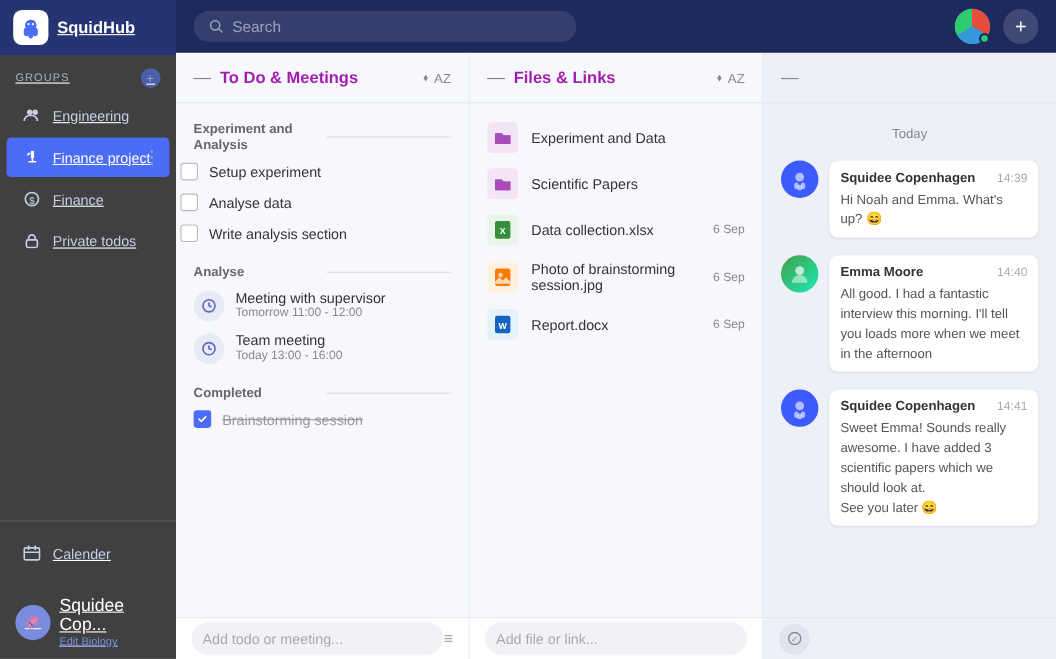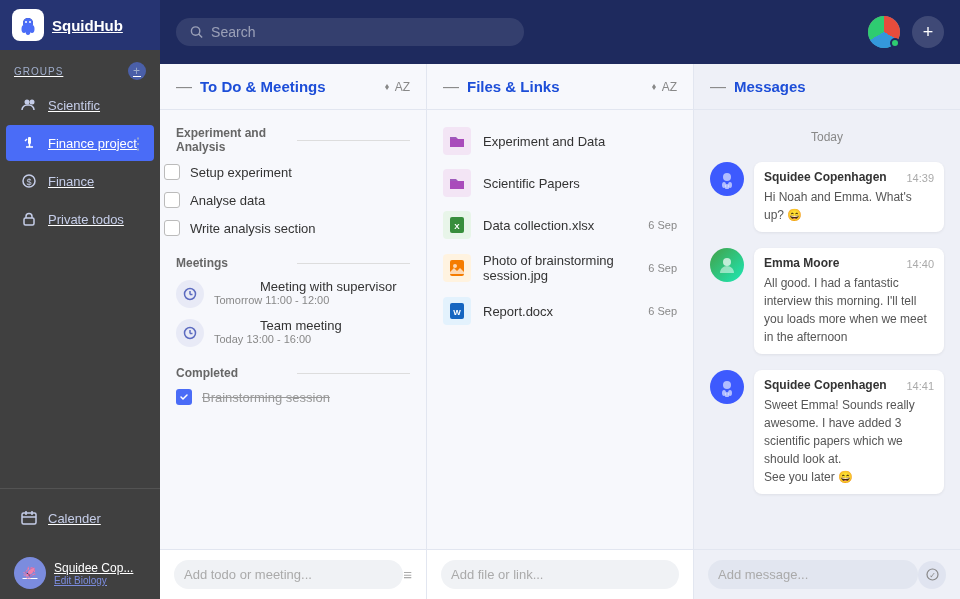--- a/index.html
+++ b/index.html
@@ -16,63 +16,63 @@
     .sidebar-item { display: flex; align-items: center; gap: 10px; padding: 9px 14px; cursor: pointer; font-size: 13px; color: #c5cde8; border-radius: 4px; margin: 1px 6px; position: relative; }
     .sidebar-item.active { background: #4a6cf7; color: white; }
     .sidebar-item .icon { width: 18px; height: 18px; display: flex; align-items: center; justify-content: center; flex-shrink: 0; }
     .sidebar-item .dots { position: absolute; right: 8px; color: #a0aecc; font-size: 16px; }
     .sidebar-spacer { flex: 1; }
     .sidebar-bottom { border-top: 1px solid rgba(255,255,255,0.1); padding: 10px 0; }
     .sidebar-bottom .sidebar-item { color: #c5cde8; }
     .sidebar-user { display: flex; align-items: center; gap: 8px; padding: 10px 14px; cursor: pointer; }
     .user-avatar { width: 32px; height: 32px; border-radius: 50%; background: #7b8cde; display: flex; align-items: center; justify-content: center; font-size: 12px; color: white; flex-shrink: 0; }
     .user-info { display: flex; flex-direction: column; }
-    .user-name { color: white; font-size: 12px; font-weight: 500; text-align: right; }
+    .user-name { color: white; font-size: 16px; font-weight: 500; }
     .user-edit { color: #7b8cde; font-size: 10px; text-decoration: underline; cursor: pointer; }
 
     
     .main { flex: 1; display: flex; flex-direction: column; overflow: hidden; }
 
     
-    .topbar { height: 64px; background: #1e2a5e; display: flex; align-items: center; padding: 0 16px; gap: 12px; }
+    .topbar { height: 48px; background: #1e2a5e; display: flex; align-items: center; padding: 0 16px; gap: 12px; }
     .search-box { display: flex; align-items: center; background: rgba(255,255,255,0.1); border-radius: 20px; padding: 6px 14px; gap: 8px; flex: 1; max-width: 400px; }
     .search-box input { background: transparent; border: none; outline: none; color: white; font-size: 14px; width: 100%; }
     .search-box input::placeholder { color: rgba(255,255,255,0.5); }
     .topbar-spacer { flex: 1; }
     .topbar-avatar { width: 32px; height: 32px; border-radius: 50%; background: linear-gradient(135deg, #e74c3c, #3498db, #2ecc71); display: flex; align-items: center; justify-content: center; cursor: pointer; position: relative; }
     .topbar-avatar .online-dot { width: 10px; height: 10px; background: #2ecc71; border-radius: 50%; position: absolute; bottom: 0; right: 0; border: 2px solid #1e2a5e; }
     .topbar-add { width: 32px; height: 32px; border-radius: 50%; background: rgba(255,255,255,0.15); display: flex; align-items: center; justify-content: center; cursor: pointer; color: white; font-size: 18px; }
 
     
     .columns { flex: 1; display: flex; overflow: hidden; }
 
     .column { flex: 1; display: flex; flex-direction: column; background: #f7f8fc; border-right: 1px solid #e2e6f0; overflow: hidden; }
     .column:last-child { border-right: none; }
 
     .column-header { display: flex; align-items: center; padding: 10px 16px; border-bottom: 1px solid #e2e6f0; background: #f7f8fc; height: 46px; }
     .collapse-btn { color: #888; cursor: pointer; margin-right: 8px; font-size: 16px; }
-    .column-title { font-size: 15px; font-weight: 600; color: #1d4ed8; flex: 1; }
+    .column-title { font-size: 15px; font-weight: 600; color: #a21caf; flex: 1; }
     .sort-btn { display: flex; align-items: center; gap: 3px; color: #888; font-size: 12px; cursor: pointer; }
 
     .column-content { flex: 1; overflow-y: auto; padding: 10px 0; }
 
     
     .section-header { display: flex; align-items: center; padding: 6px 16px 4px; }
     .section-title { font-size: 12px; font-weight: 600; color: #666; flex: 1; }
     .section-line { flex: 1; height: 1px; background: #ddd; margin-left: 8px; }
 
     .todo-item { display: flex; align-items: center; padding: 6px 4px; gap: 10px; }
     .todo-checkbox { width: 16px; height: 16px; border: 1.5px solid #bbb; border-radius: 3px; flex-shrink: 0; background: white; }
     .todo-text { font-size: 13px; color: #333; }
     .todo-text.completed { color: #999; text-decoration: line-through; }
 
     .meeting-item { display: flex; align-items: flex-start; padding: 5px 16px; gap: 10px; }
     .meeting-icon { width: 28px; height: 28px; border-radius: 50%; background: #e8eaf6; display: flex; align-items: center; justify-content: center; flex-shrink: 0; margin-top: 1px; }
     .meeting-info { display: flex; flex-direction: column; }
-    .meeting-title { font-size: 13px; color: #333; font-weight: 500; margin-left: 46px; }
+    .meeting-title { font-size: 13px; color: #333; font-weight: 500; }
     .meeting-time { font-size: 11px; color: #888; }
 
     .completed-item { display: flex; align-items: center; padding: 5px 16px; gap: 10px; }
     .checked-icon { width: 16px; height: 16px; background: #4a6cf7; border-radius: 3px; display: flex; align-items: center; justify-content: center; flex-shrink: 0; }
 
     
     .file-item { display: flex; align-items: center; padding: 7px 16px; gap: 12px; }
     .file-icon { width: 28px; height: 28px; border-radius: 4px; display: flex; align-items: center; justify-content: center; flex-shrink: 0; font-size: 12px; font-weight: 700; }
     .file-icon.xlsx { background: #e8f5e9; color: #388e3c; }
     .file-icon.img { background: #fff3e0; color: #f57c00; }
@@ -87,21 +87,21 @@
     .msg-avatar { width: 34px; height: 34px; border-radius: 50%; flex-shrink: 0; display: flex; align-items: center; justify-content: center; font-size: 14px; }
     .msg-avatar.blue { background: #3d5afe; }
     .msg-avatar.green { background: linear-gradient(135deg, #43a047, #1de9b6); }
     .msg-content { flex: 1; background: white; border-radius: 8px; padding: 8px 10px; box-shadow: 0 1px 3px rgba(0,0,0,0.07); }
     .msg-header { display: flex; align-items: flex-end; justify-content: space-between; margin-bottom: 4px; }
     .msg-name { font-size: 12px; font-weight: 600; color: #333; }
     .msg-time { font-size: 11px; color: #aaa; }
     .msg-text { font-size: 12px; color: #555; line-height: 1.5; }
 
     
-    .add-bar { height: 50px; border-top: 1px solid #e2e6f0; display: flex; align-items: center; padding: 0 14px; background: white; gap: 0; }
+    .add-bar { height: 38px; border-top: 1px solid #e2e6f0; display: flex; align-items: center; padding: 0 14px; background: white; gap: 0; }
     .add-input { flex: 1; background: #f0f2f5; border: none; outline: none; font-size: 13px; color: #555; padding: 7px 10px; border-radius: 20px; }
     .add-input::placeholder { color: #aaa; }
     .add-icon { color: #aaa; cursor: pointer; font-size: 15px; }
     .send-btn { width: 28px; height: 28px; background: #e0e4f0; border-radius: 50%; display: flex; align-items: center; justify-content: center; cursor: pointer; color: #888; font-size: 13px; }
   </style>
 </head>
 <body>
 
 <div class="sidebar">
   <div class="sidebar-logo">
@@ -125,21 +125,21 @@
   </div>
 
   <div class="sidebar-item">
     <span class="icon">
       <svg width="16" height="16" viewBox="0 0 16 16" fill="none">
         <circle cx="6" cy="5" r="2.5" fill="#c5cde8"></circle>
         <circle cx="11" cy="5" r="2.5" fill="#c5cde8"></circle>
         <path d="M1 13c0-2.76 2.24-5 5-5h2c2.76 0 5 2.24 5 5" stroke="#c5cde8" stroke-width="1.5" fill="none"></path>
       </svg>
     </span>
-    <span>Scientific</span>
+    <span>Engineering</span>
   </div>
 
   <div class="sidebar-item active">
     <span class="icon">
       <svg width="16" height="16" viewBox="0 0 16 16" fill="none">
         <rect x="7" y="2" width="3" height="7" rx="1" fill="white"></rect>
         <line x1="8.5" y1="9" x2="8.5" y2="12" stroke="white" stroke-width="1.5"></line>
         <line x1="5" y1="12" x2="12" y2="12" stroke="white" stroke-width="1.5"></line>
         <line x1="6" y1="4" x2="4" y2="6" stroke="white" stroke-width="1.5"></line>
       </svg>
@@ -240,21 +240,21 @@
         <div class="todo-item">
           <div class="todo-checkbox"></div>
           <span class="todo-text">Analyse data</span>
         </div>
         <div class="todo-item">
           <div class="todo-checkbox"></div>
           <span class="todo-text">Write analysis section</span>
         </div>
 
         <div class="section-header" style="margin-top:8px;">
-          <span class="section-title">Meetings</span>
+          <span class="section-title">Analyse</span>
           <div class="section-line"></div>
         </div>
 
         <div class="meeting-item">
           <div class="meeting-icon">
             <svg width="14" height="14" viewBox="0 0 14 14" fill="none">
               <circle cx="7" cy="7" r="5.5" stroke="#5c6bc0" stroke-width="1.5" fill="none"></circle>
               <line x1="7" y1="4" x2="7" y2="7.5" stroke="#5c6bc0" stroke-width="1.5"></line>
               <line x1="7" y1="7.5" x2="9.5" y2="7.5" stroke="#5c6bc0" stroke-width="1.5"></line>
             </svg>
@@ -367,21 +367,20 @@
       </div>
 
       <div class="add-bar">
         <input class="add-input" type="text" placeholder="Add file or link..." style="">
       </div>
     </div>
 
     <div class="column" style="background:#eef0f7;">
       <div class="column-header" style="background:#eef0f7;">
         <span class="collapse-btn">—</span>
-        <span class="column-title">Messages</span>
       </div>
 
       <div class="column-content">
         <div class="messages-today">Today</div>
 
         <div class="message-item">
           <div class="msg-avatar blue">
             <svg width="20" height="20" viewBox="0 0 20 20" fill="none">
               <circle cx="10" cy="8" r="4" fill="rgba(255,255,255,0.6)"></circle>
               <ellipse cx="7" cy="16" rx="2" ry="3" fill="rgba(255,255,255,0.6)"></ellipse>
@@ -428,21 +427,20 @@
               <span class="msg-name">Squidee Copenhagen</span>
               <span class="msg-time">14:41</span>
             </div>
             <div class="msg-text" style="white-space:pre-line;">Sweet Emma! Sounds really awesome. I have added 3 scientific papers which we should look at.
 See you later 😄</div>
           </div>
         </div>
       </div>
 
       <div class="add-bar" style="background:#eef0f7;">
-        <input class="add-input" type="text" style="background: rgb(226, 230, 240);" placeholder="Add message...">
         <div class="send-btn">
           <svg width="13" height="13" viewBox="0 0 13 13" fill="none">
             <circle cx="6.5" cy="6.5" r="5.5" stroke="#888" stroke-width="1.2" fill="none"></circle>
             <text x="6.5" y="10" text-anchor="middle" font-size="8" fill="#888">✓</text>
           </svg>
         </div>
       </div>
     </div>
 
   </div>

